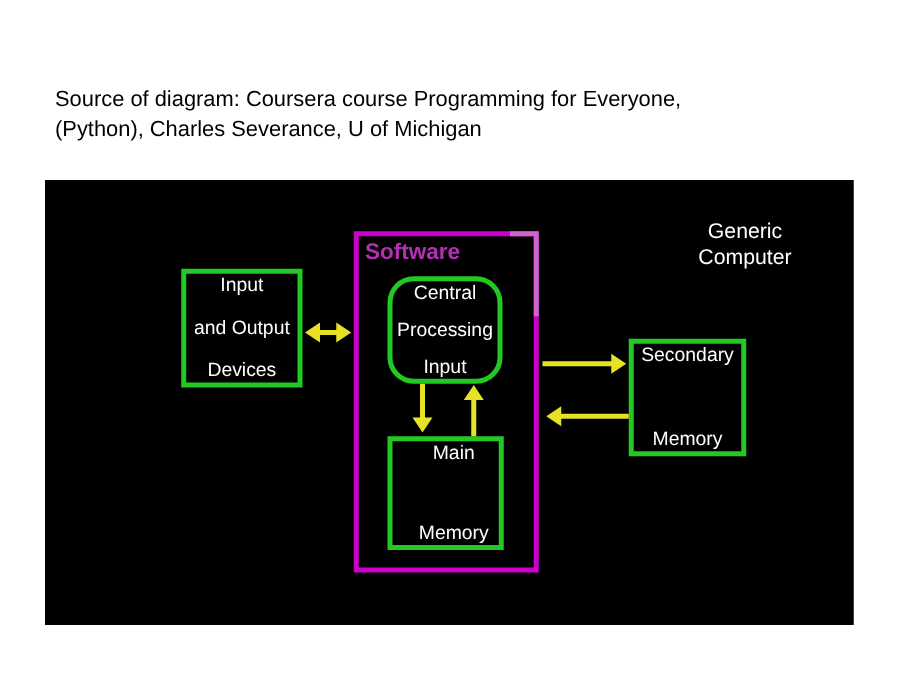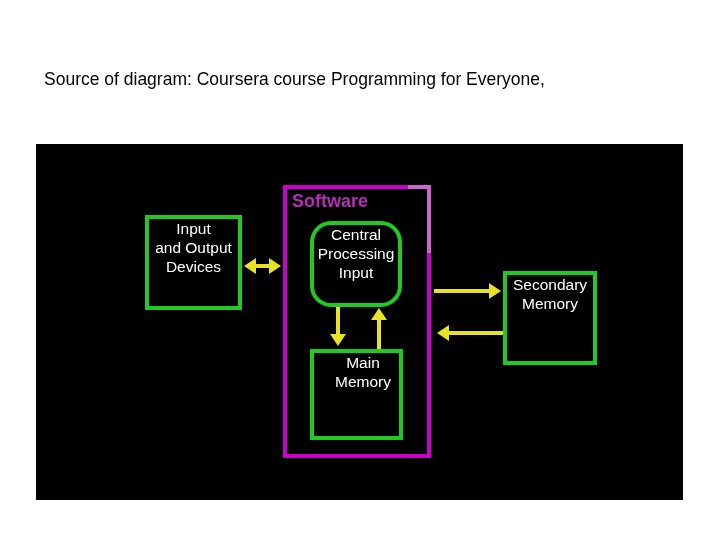--- a/index.html
+++ b/index.html
@@ -37,21 +37,21 @@
   .software-label {
     position: absolute; left: 256px; top: 46px;
     color: var(--software-label, #b52fb5);
     font-size: 18px; line-height: 22px; font-weight: 700;
   }
 
   .gbox {
     position: absolute; box-sizing: border-box;
     border: 4px solid var(--box-green, #22c922);
     color: var(--box-text, #ffffff);
-    display: flex; flex-direction: column; align-items: center; justify-content: flex-start;
+    display: flex; flex-direction: column; align-items: center; justify-content: space-between;
     text-align: center; font-size: 15.5px; line-height: 19px;
   }
   .gbox.io   { left: 109px; top: 71px;  width: 97px; height: 95px; }
   .gbox.cpu  { left: 274px; top: 77px;  width: 92px; height: 86px; border-radius: 21px; }
   .gbox.main { left: 274px; top: 205px; width: 93px; height: 91px; padding-left: 13px; }
   .gbox.sec  { left: 467px; top: 127px; width: 94px; height: 94px; }
 
   .arrow { position: absolute; }
   .arrow .shaft { position: absolute; background: var(--arrow-yellow, #e8e227); }
   .arrow .head { position: absolute; width: 0; height: 0; }
@@ -72,24 +72,29 @@
   .head.v-down  { bottom: 0; left: 0; border-left: 8px solid transparent; border-right: 8px solid transparent; border-top: 12px solid var(--arrow-yellow, #e8e227); }
   .head.v-up    { top: 0;    left: 0; border-left: 8px solid transparent; border-right: 8px solid transparent; border-bottom: 12px solid var(--arrow-yellow, #e8e227); }
 </style>
 </head>
 <body>
 
 <div class="slide">
 
   <div class="caption">
     <div>Source of diagram: Coursera course Programming for Everyone,</div>
+    <div>(Python), Charles Severance, U of Michigan</div>
   </div>
 
   <div class="diagram">
 
+    <div class="gc-title">
+      <div>Generic</div>
+      <div>Computer</div>
+    </div>
 
     <div class="software-box"></div>
     <div class="pink-top"></div>
     <div class="pink-right"></div>
     <div class="software-label">Software</div>
 
     <div class="gbox io">
       <div>Input</div>
       <div>and Output</div>
       <div>Devices</div>

